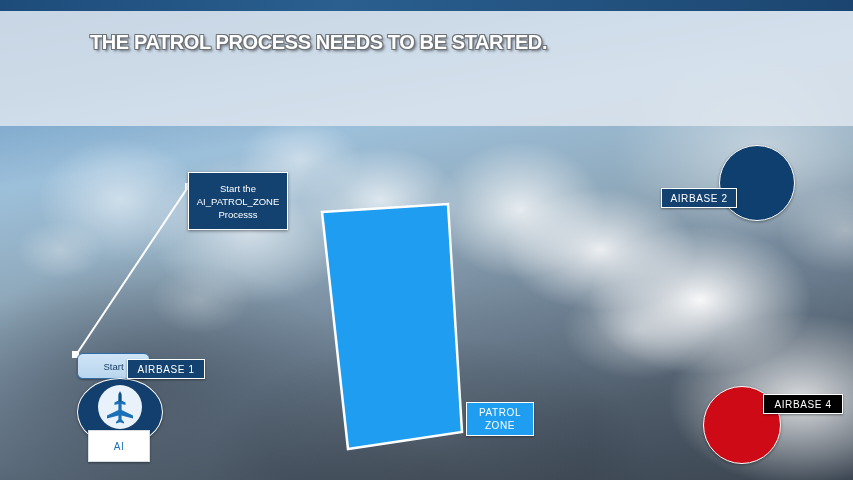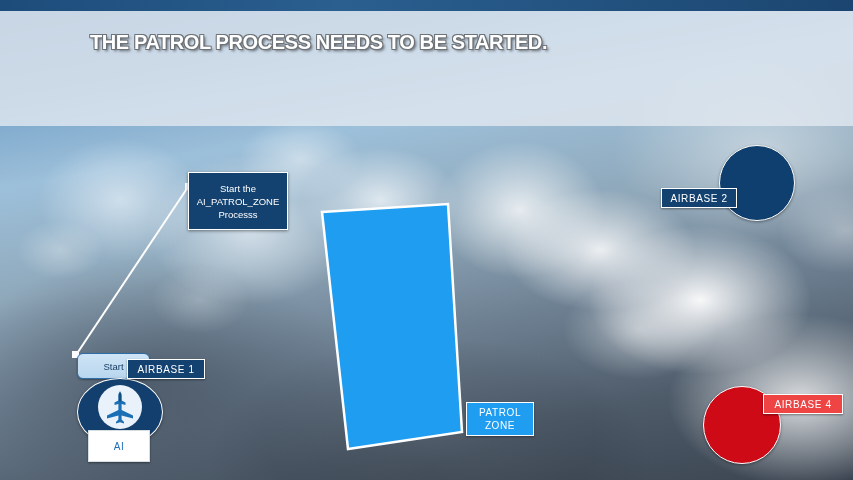--- a/index.html
+++ b/index.html
@@ -46,21 +46,21 @@
          color:#ffffff;
          text-shadow:
             -1px -1px 0 #6e7378, 1px -1px 0 #6e7378, -1px 1px 0 #6e7378, 1px 1px 0 #6e7378,
             2px 2px 3px rgba(50,55,60,.75);}
 
   
   .lbl{position:absolute;box-sizing:border-box;display:flex;align-items:center;
        justify-content:center;text-align:center;font-size:10px;letter-spacing:.6px;}
   .lbl-navy{background:#134271;border:1.5px solid #ffffff;color:#ffffff;
             box-shadow:0 1px 2px rgba(0,0,0,.4);}
-  .lbl-red{background:#ef4444;border:1.5px solid #ffffff;color:#ffffff;
+  .lbl-red{background:#000000;border:1.5px solid #ffffff;color:#ffffff;
            box-shadow:0 1px 2px rgba(0,0,0,.4);}
   .lbl-cyan{background:#1e9df1;border:1.5px solid #ffffff;color:#ffffff;
             box-shadow:0 1px 2px rgba(0,0,0,.35);}
   .lbl-white{background:#ffffff;border:1px solid #d6dde3;color:#1e6fb5;
              box-shadow:0 1px 2px rgba(0,0,0,.4);}
 
   
   #process-box{position:absolute;left:188px;top:172px;width:98px;height:56px;
      background:#134271;border:1.5px solid #ffffff;color:#ffffff;
      font-size:9.5px;line-height:13px;display:flex;flex-direction:column;

